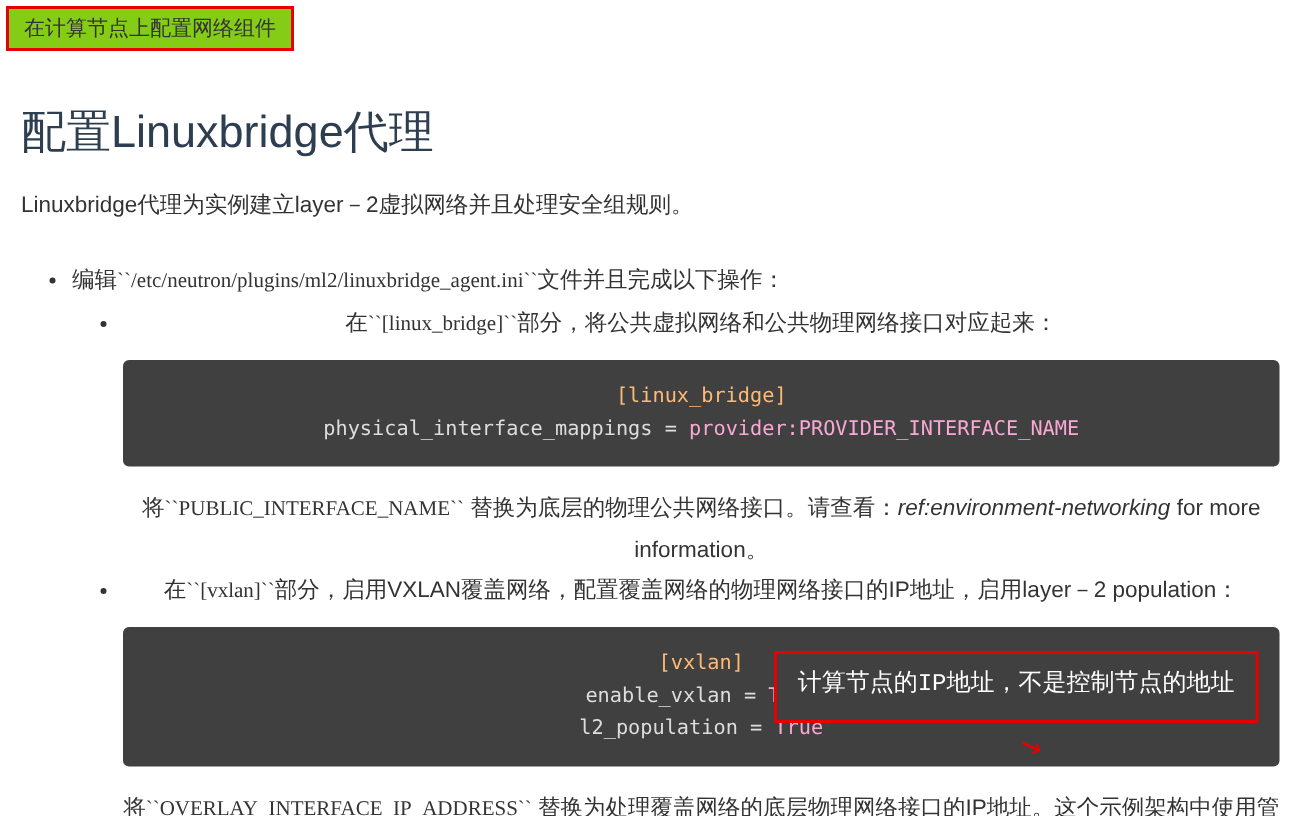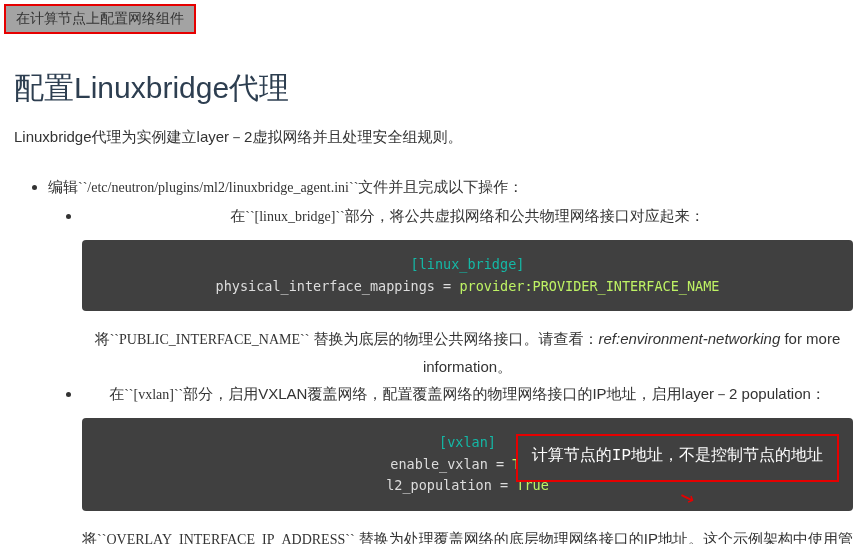--- a/index.html
+++ b/index.html
@@ -1,28 +1,28 @@
 <!DOCTYPE html>
 <html><head>
 <meta charset="utf-8">
 <style>
 * { margin: 0; padding: 0; box-sizing: border-box; }
 body { font-family: "Microsoft YaHei", "SimSun", Arial, sans-serif; background: #fff; width: 867px; height: 544px; position: relative; color: #333; font-size: 15px; overflow: hidden; }
-.header-box { border: 2px solid #e60000; padding: 4px 10px; position: absolute; top: 4px; left: 4px; background: #a3a3a3; font-size: 14px; }
+.header-box { border: 2px solid #e60000; padding: 4px 10px; position: absolute; top: 4px; left: 4px; background: #84cc16; font-size: 14px; }
 .content { padding: 40px 14px 0 14px; }
 h1 { font-weight: 300; font-size: 30px; color: #2d3e50; margin-top: 28px; margin-bottom: 16px; font-family: "Microsoft YaHei", "Helvetica Neue", Arial, sans-serif; }
 .intro { margin-bottom: 24px; line-height: 1.6; }
 ul { list-style: disc; padding-left: 0; margin-left: 0; }
 ul li { margin-left: 34px; line-height: 1.9; }
 ul ul li { margin-left: 34px; text-align: center; }
 .inline-code { font-family: Liberation Serif, serif; font-size: 14px; }
 .ref-italic { font-style: italic; }
 .code-block { background: #404040; border-radius: 4px; margin: 10px 0 14px 0; padding: 14px 18px; font-family: Consolas, Monaco, monospace; font-size: 13.5px; line-height: 1.6; color: #ddd; position: relative; }
-.code-block .section { color: #14b8a6; }
-.code-block .value { color: #bef264; }
+.code-block .section { color: #fdba74; }
+.code-block .value { color: #f9a8d4; }
 .annotation-box { position: absolute; border: 2px solid #e60000; background: #404040; color: #fff; font-size: 16px; padding: 8px 14px 10px 14px; right: 14px; top: 16px; font-family: Liberation Mono, monospace; }
 .arrow { position: absolute; color: #e60000; font-size: 24px; right: 160px; top: 58px; transform: rotate(-20deg); }
 .para { line-height: 1.8; margin-top: 6px; }
 .watermark { position: absolute; right: 6px; bottom: 2px; font-size: 12px; color: #ccc; letter-spacing: 1px; }
 </style>
 </head>
 <body>
 
 <div class="header-box">
   <span>在计算节点上配置网络组件</span>

